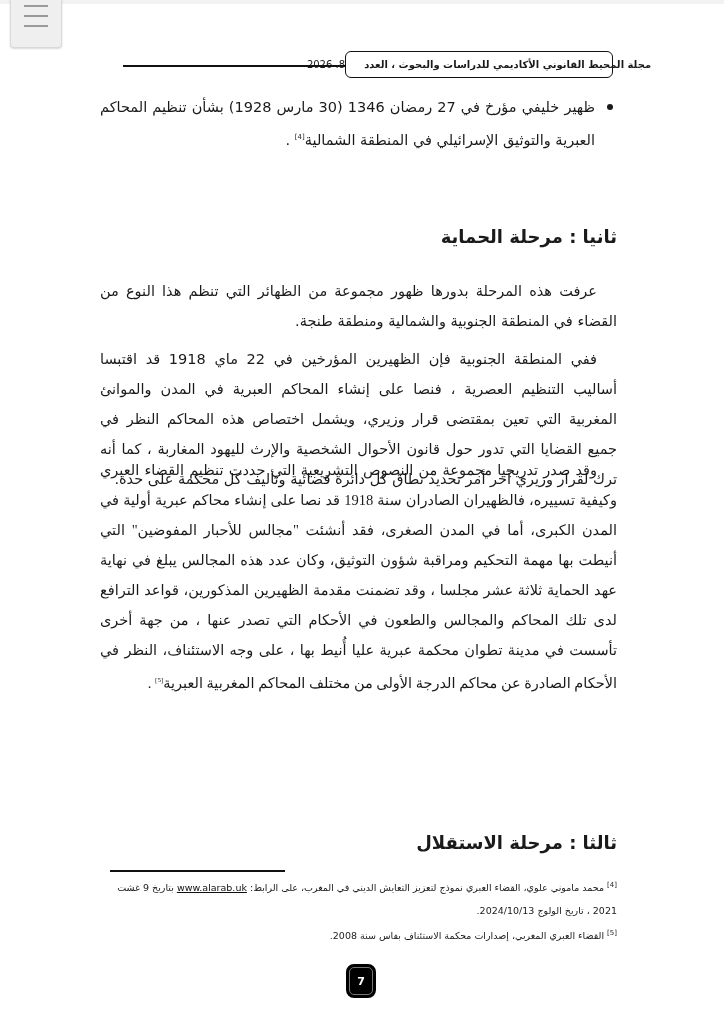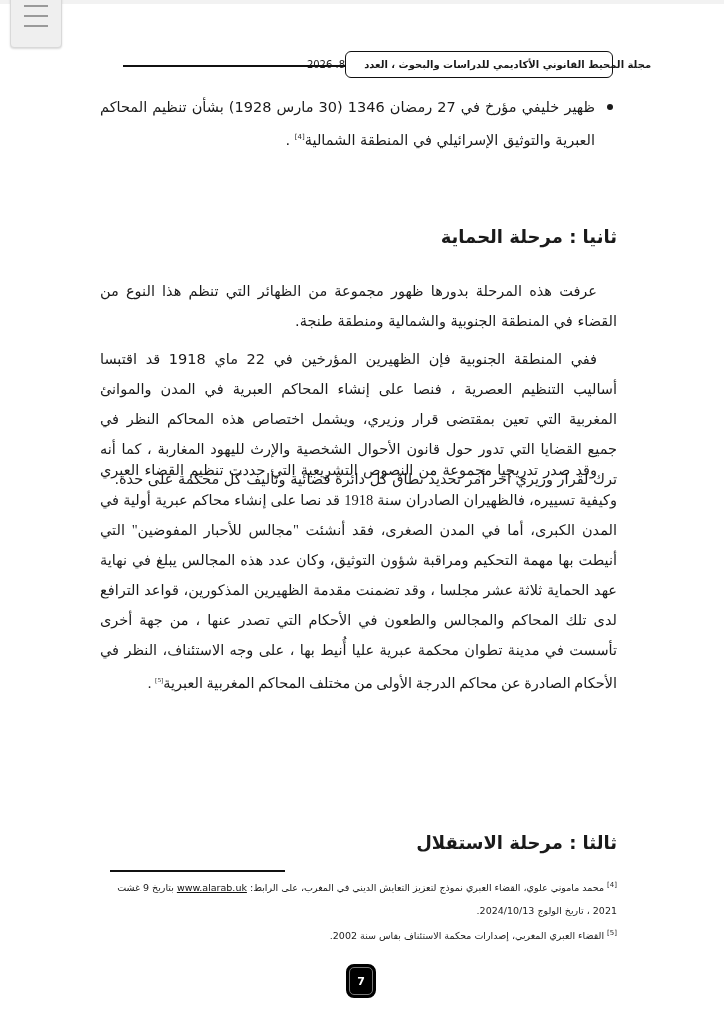--- a/index.html
+++ b/index.html
@@ -102,17 +102,17 @@
 </div>
 
 <div class="section-heading" style="top:832px">ثالثا : مرحلة الاستقلال</div>
 
 <div class="fn-rule"></div>
 <div class="footnotes">
   <div>
     <sup>[4]</sup><span> محمد ماموني علوي، القضاء العبري نموذج لتعزيز التعايش الديني في المغرب، على الرابط: </span><a>www.alarab.uk</a><span> بتاريخ 9 غشت 2021 ، تاريخ الولوج 2024/10/13.</span>
   </div>
   <div>
-    <sup>[5]</sup><span> القضاء العبري المغربي، إصدارات محكمة الاستئناف بفاس سنة 2002.</span>
+    <sup>[5]</sup><span> القضاء العبري المغربي، إصدارات محكمة الاستئناف بفاس سنة 2008.</span>
   </div>
 </div>
 
 <div class="page-num">7</div>
 
 </body></html>

